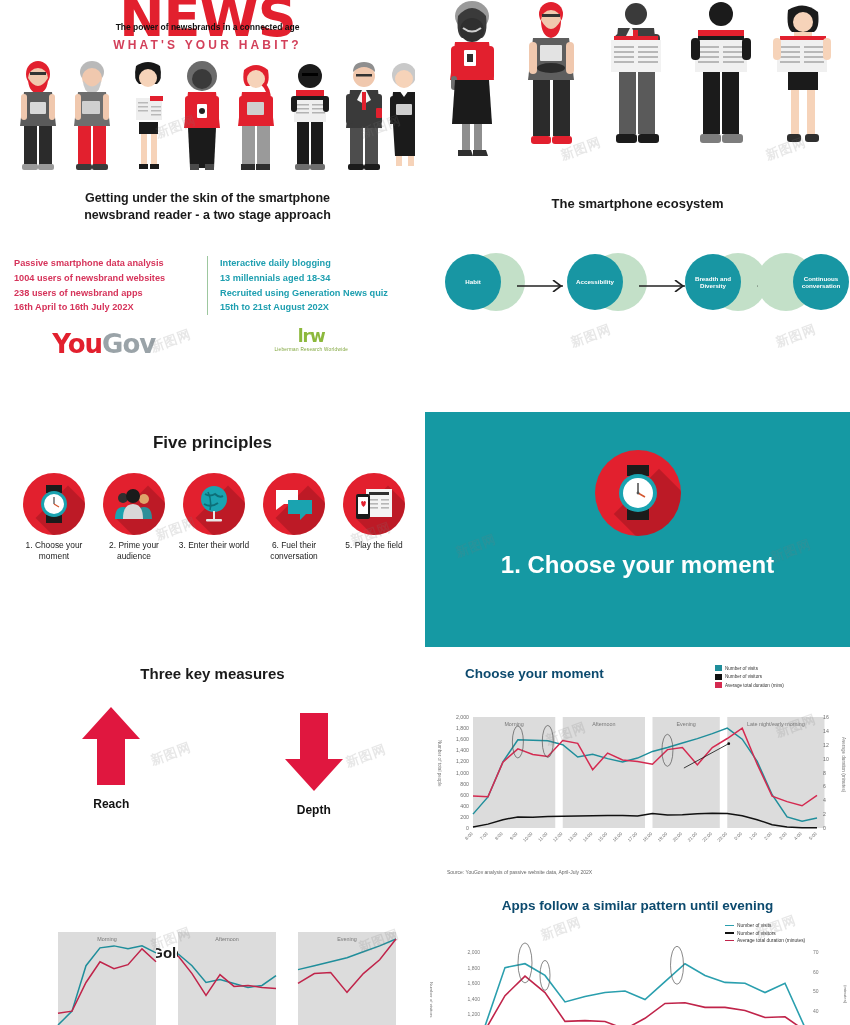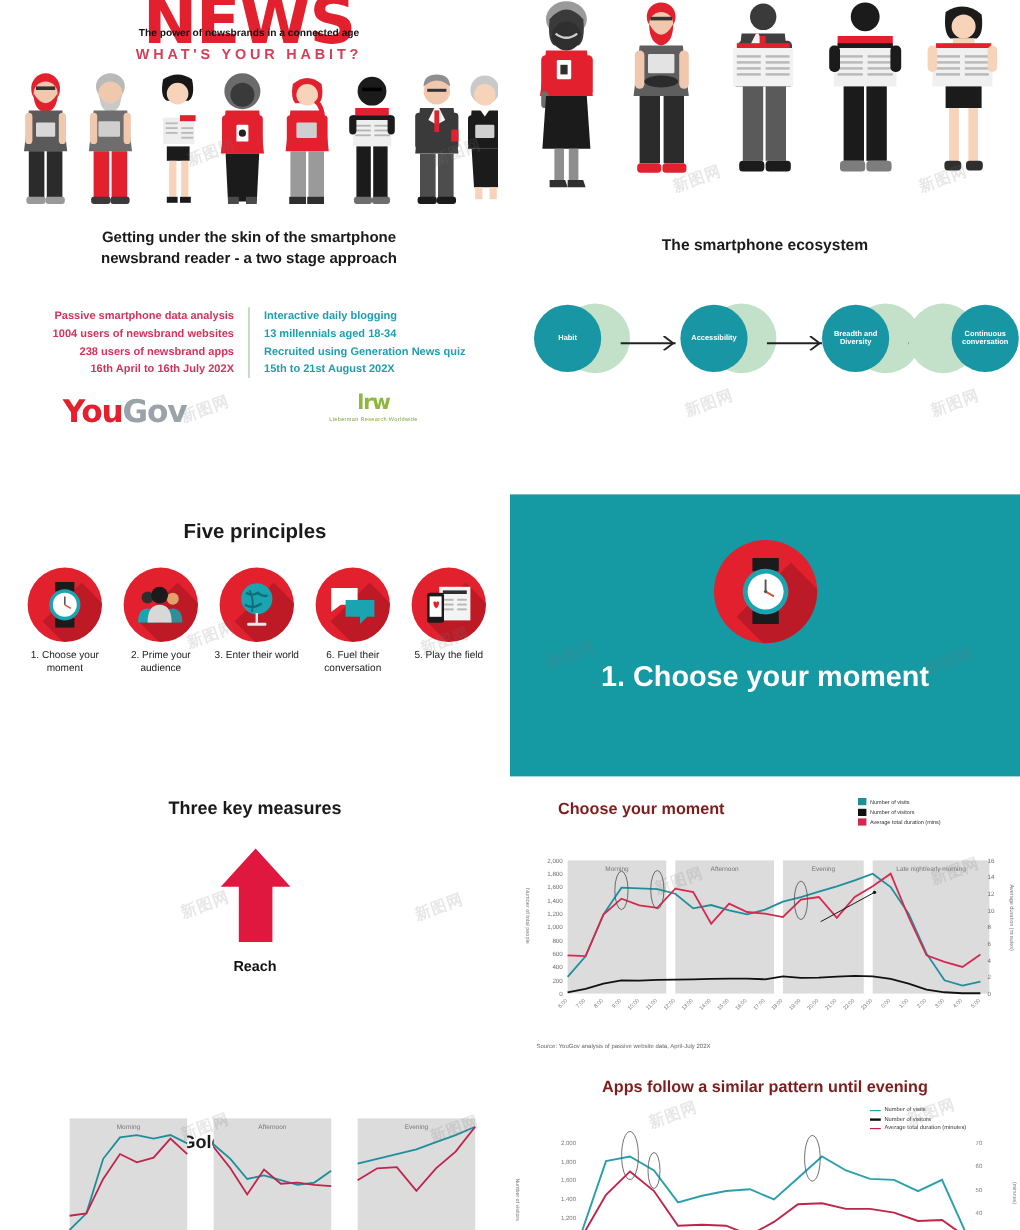--- a/index.html
+++ b/index.html
@@ -40,21 +40,21 @@
   .people-row { position: absolute; left: 0; top: 52px; width: 415px; height: 118px; }
 
   
   #hero-right { left: 425px; top: 0; width: 425px; height: 180px; }
 
   
   #twostage { left: 0; top: 182px; width: 415px; height: 200px; }
   #ts-title { font-size: 12.5px; line-height: 1.35; margin-top: 8px; }
   #ts-cols { display: flex; margin-top: 32px; padding: 0 14px; }
   #ts-cols .col { flex: 1; }
-  #ts-left { text-align: right; padding-right: 12px; border-right: 1.5px solid #9dc79f; }
+  #ts-left { text-align: left; padding-right: 12px; border-right: 1.5px solid #9dc79f; }
   #ts-right { text-align: left; padding-left: 12px; }
   #ts-left .ln { color: #d6335a; font-size: 9.2px; font-weight: bold; line-height: 1.62; }
   #ts-right .ln { color: #1e9fb0; font-size: 9.2px; font-weight: bold; line-height: 1.62; }
   .logos { display: flex; margin-top: 14px; }
   .logos .lg { flex: 1; text-align: center; }
   #yougov-logo { font-size: 26px; font-weight: bold; color: #e2202e; font-family: "DejaVu Sans", sans-serif; letter-spacing: -1px; }
   #yougov-logo .g { color: #9aa3a8; }
   #lrw-logo { font-size: 17px; font-weight: bold; color: #8cb83c; font-family: "DejaVu Sans", sans-serif; letter-spacing: -1px; line-height: .9; }
   #lrw-sub { font-size: 4.6px; color: #7ca336; letter-spacing: .3px; margin-top: 2px; }
 
@@ -107,21 +107,21 @@
   }
 
   
   #three { left: 0; top: 655px; width: 425px; height: 200px; }
   #three-title { font-size: 15px; margin-top: 10px; }
   #three-row { position: absolute; left: 10px; top: 50px; width: 405px; display: flex; }
   .measure { flex: 1; text-align: center; }
   .measure .lbl { font-size: 12px; font-weight: bold; color: #111; margin-top: 6px; }
 
   
-  .chart-title { font-weight: bold; color: #7f1d1d; font-size: 13.5px; }
+  .chart-title { font-weight: bold; color: #0c4a6e; font-size: 13.5px; }
   .legend { position: absolute; font-size: 4.6px; color: #333; }
   .legend .row { display: flex; align-items: center; margin-bottom: 2.5px; }
   .legend .sw { width: 7px; height: 6px; margin-right: 3px; }
   .legend .swl { width: 9px; height: 1.6px; margin-right: 3px; }
   .axis-title {
     position: absolute; font-size: 4.6px; color: #7a7a7a;
     writing-mode: vertical-rl; white-space: nowrap;
   }
   .src { position: absolute; font-size: 5px; color: #666; }
 
@@ -565,20 +565,26 @@
   </div>
 
   <div class="panel" id="three">
     <div class="ttl" id="three-title">Three key measures</div>
     <div id="three-row">
       <div class="measure">
         <svg width="62" height="82" viewBox="0 0 62 82">
           <polygon points="31,2 60,34 45,34 45,80 17,80 17,34 2,34" fill="#e0173f"></polygon>
         </svg>
         <div class="lbl">Reach</div>
+      </div>
+      <div class="measure">
+        <svg width="62" height="82" viewBox="0 0 62 82" style="margin-top:6px">
+          <polygon points="17,2 45,2 45,48 60,48 31,80 2,48 17,48" fill="#e0173f"></polygon>
+        </svg>
+        <div class="lbl">Depth</div>
       </div>
     </div>
     <div class="wm" style="left:150px; top:90px;">新图网</div>
     <div class="wm" style="left:345px; top:92px;">新图网</div>
   </div>
 
   <div class="panel" id="cym">
     <div class="chart-title" id="cym-title">Choose your moment</div>
 
     <div class="legend" style="left:290px; top:10px;">

